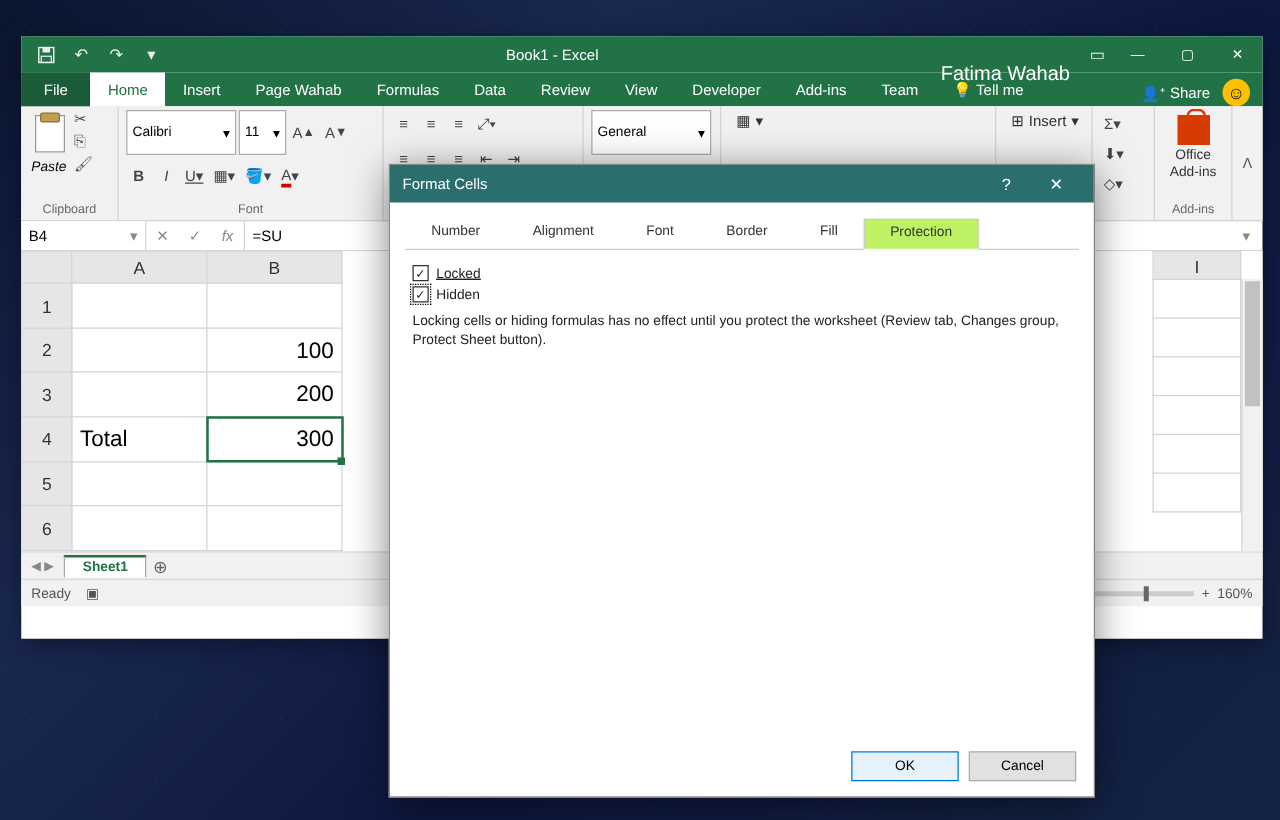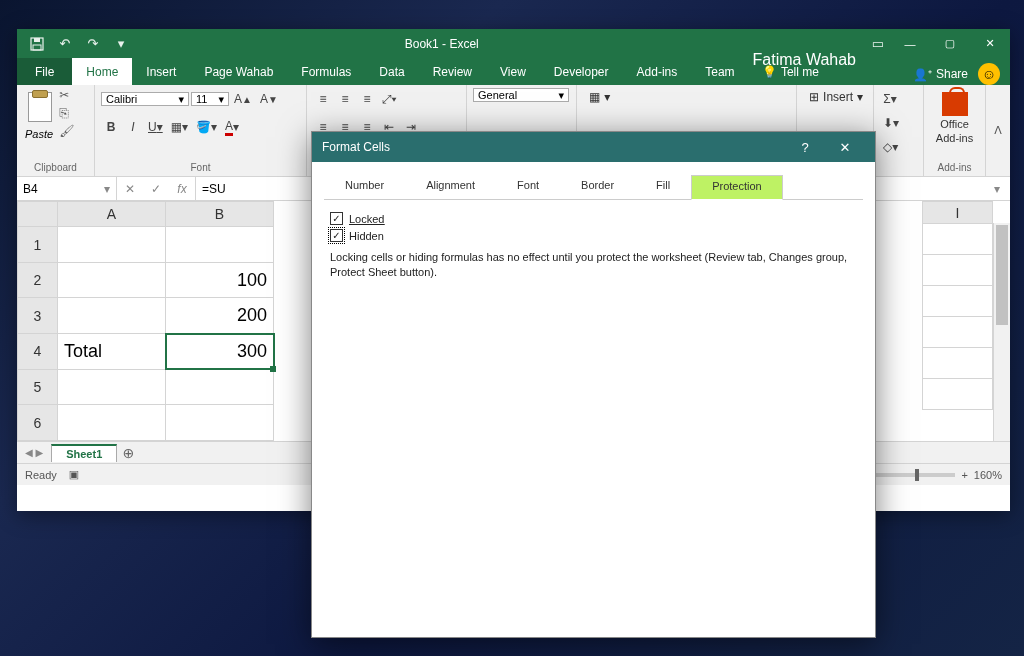--- a/index.html
+++ b/index.html
@@ -23,21 +23,21 @@
 .ribbon-content { height: 92px; background:#f1f1f1; border-bottom:1px solid #d4d4d4; display:flex; }
 .ribbon-group { border-right:1px solid #d4d4d4; padding: 3px 6px; display:flex; flex-direction:column; justify-content:space-between; }
 .group-label { font-size:10px; color:#666; text-align:center; padding-top:2px; }
 .group-body { flex:1; display:flex; align-items:flex-start; gap:4px; }
 .paste-btn { display:flex; flex-direction:column; align-items:center; gap:6px; font-size:11px; padding:2px;font-style:italic; }
 .paste-icon { width:28px; height:32px; position:relative; }
 .paste-icon::before { content:''; position:absolute; width:22px; height:28px; background:#fff; border:1px solid #999; left:3px; top:2px; }
 .paste-icon::after { content:''; position:absolute; width:14px; height:6px; background:#c0a050; border:1px solid #8a7030; left:7px; top:0; border-radius:2px; }
 .mini-col { display:flex; flex-direction:column; gap:4px; font-size:12px; color:#555; }
 .font-row { display:flex; align-items:center; gap:2px; }
-.combo { background:#fff; border:1px solid #ababab; height:14px; font-size:11px; padding:0 4px; display:flex; align-items:center; justify-content:space-between; }
+.combo { background:#fff; border:1px solid #ababab; height:36px; font-size:11px; padding:0 4px; display:flex; align-items:center; justify-content:space-between; }
 .combo.name { width:88px; }
 .combo.size { width:38px; }
 .btn-sm { height:22px; min-width:20px; border:1px solid transparent; display:flex; align-items:center; justify-content:center; font-size:12px; color:#444; padding:0 2px; }
 .ribbon-spacer { flex:1; }
 .right-groups { display:flex; }
 .cmd-btn { display:flex; align-items:center; gap:4px; font-size:12px; color:#333; padding:2px 6px; }
 .collapse-caret { width:24px; display:flex; align-items:center; justify-content:center; color:#555; font-size:11px; }
 .formula-bar { height:24px; border-bottom:1px solid #d4d4d4; display:flex; align-items:center; }
 .namebox { width:100px; border-right:1px solid #d4d4d4; padding:0 6px; font-size:12px; height:100%; display:flex; align-items:center; justify-content:space-between; background:#fff; }
 .fb-btns { display:flex; border-right:1px solid #d4d4d4; height:100%; }
@@ -368,13 +368,17 @@
       <span style="text-decoration:underline;text-decoration-style:solid"><span style="text-decoration:underline">Locked</span></span>
     </div>
     <div class="chk-row">
       <div class="chk focused">
           <span>✓</span>
         </div>
       <span>Hidden</span>
     </div>
     <div class="info-text">Locking cells or hiding formulas has no effect until you protect the worksheet (Review tab, Changes group, Protect Sheet button).</div>
   </div>
+  <div class="dlg-buttons">
+    <div class="dlg-btn primary">OK</div>
+    <div class="dlg-btn">Cancel</div>
+  </div>
 </div>
 
 </body></html>

